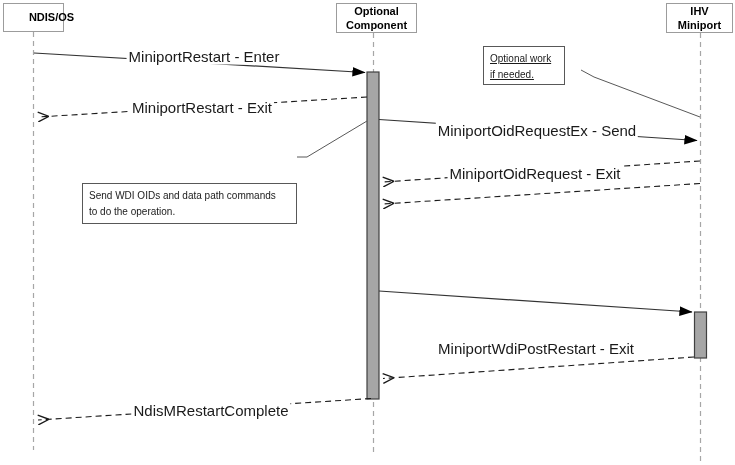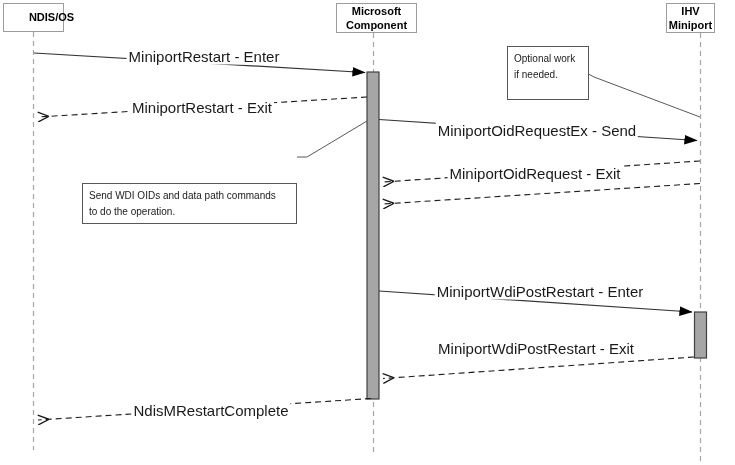--- a/index.html
+++ b/index.html
@@ -72,38 +72,37 @@
     <line x1="700" y1="183.5" x2="383" y2="204" stroke="#1a1a1a" stroke-width="1.1" stroke-dasharray="6,4" marker-end="url(#arrow-open)"></line>
     <line x1="379" y1="291" x2="692" y2="312" stroke="#333333" stroke-width="1.2" marker-end="url(#arrow-filled)"></line>
     <line x1="694" y1="357" x2="383" y2="378.5" stroke="#1a1a1a" stroke-width="1.1" stroke-dasharray="6,4" marker-end="url(#arrow-open)"></line>
     <line x1="371" y1="398.5" x2="38" y2="420" stroke="#1a1a1a" stroke-width="1.1" stroke-dasharray="6,4" marker-end="url(#arrow-open)"></line>
   </svg>
 
   <div class="actor-box" style="left:3px; top:3px; width:61px; height:29px;padding-left:36px;">
     <span>NDIS/OS</span>
   </div>
   <div class="actor-box" style="left:336px; top:3px; width:81px; height:30px;">
-    <span>Microsoft</span>
+    <span>Optional</span>
     <span>Component</span>
   </div>
-  <div class="actor-box" style="left:666px; top:3px; width:49px; height:30px;">
+  <div class="actor-box" style="left:666px; top:3px; width:67px; height:30px;">
     <span>IHV</span>
     <span>Miniport</span>
   </div>
 
-  <div class="note-box" style="left:507px; top:46px; width:82px; height:54px;">
+  <div class="note-box" style="left:483px; top:46px; width:82px; height:39px;text-decoration:underline;">
     <span>Optional work</span>
     <span>if needed.</span>
   </div>
   <div class="note-box" style="left:82px; top:139px; width:215px; height:41px;margin-top:44px;">
     <span>Send WDI OIDs and data path commands</span>
     <span>to do the operation.</span>
   </div>
 
   <div class="msg-label" style="left:204px; top:56px;">MiniportRestart - Enter</div>
   <div class="msg-label" style="left:202px; top:107px;">MiniportRestart - Exit</div>
   <div class="msg-label" style="left:537px; top:130px;">MiniportOidRequestEx - Send</div>
   <div class="msg-label" style="left:535px; top:173px;">MiniportOidRequest - Exit</div>
-  <div class="msg-label" style="left:540px; top:291px;">MiniportWdiPostRestart - Enter</div>
   <div class="msg-label" style="left:536px; top:348px;">MiniportWdiPostRestart - Exit</div>
   <div class="msg-label" style="left:203px; top:410px;margin-left:8px;">NdisMRestartComplete</div>
 
 </div>
 
 </body></html>

